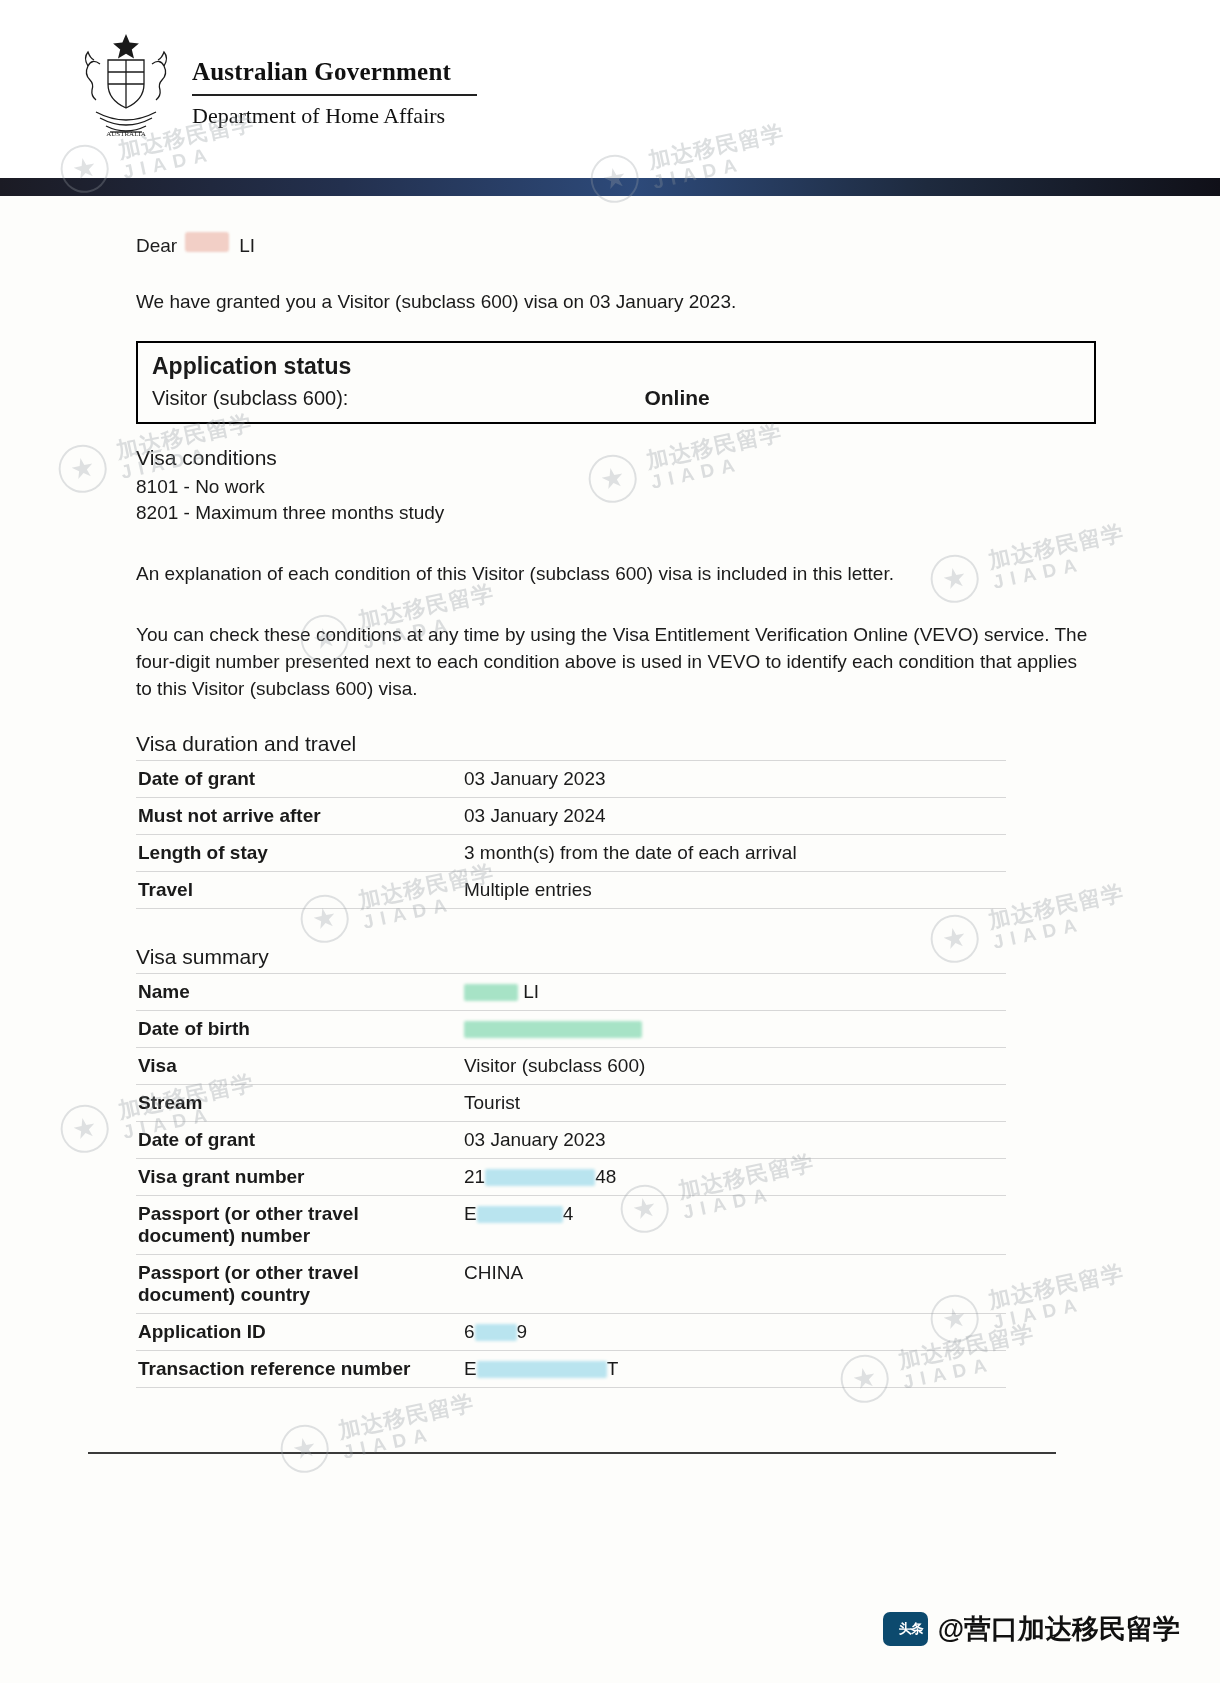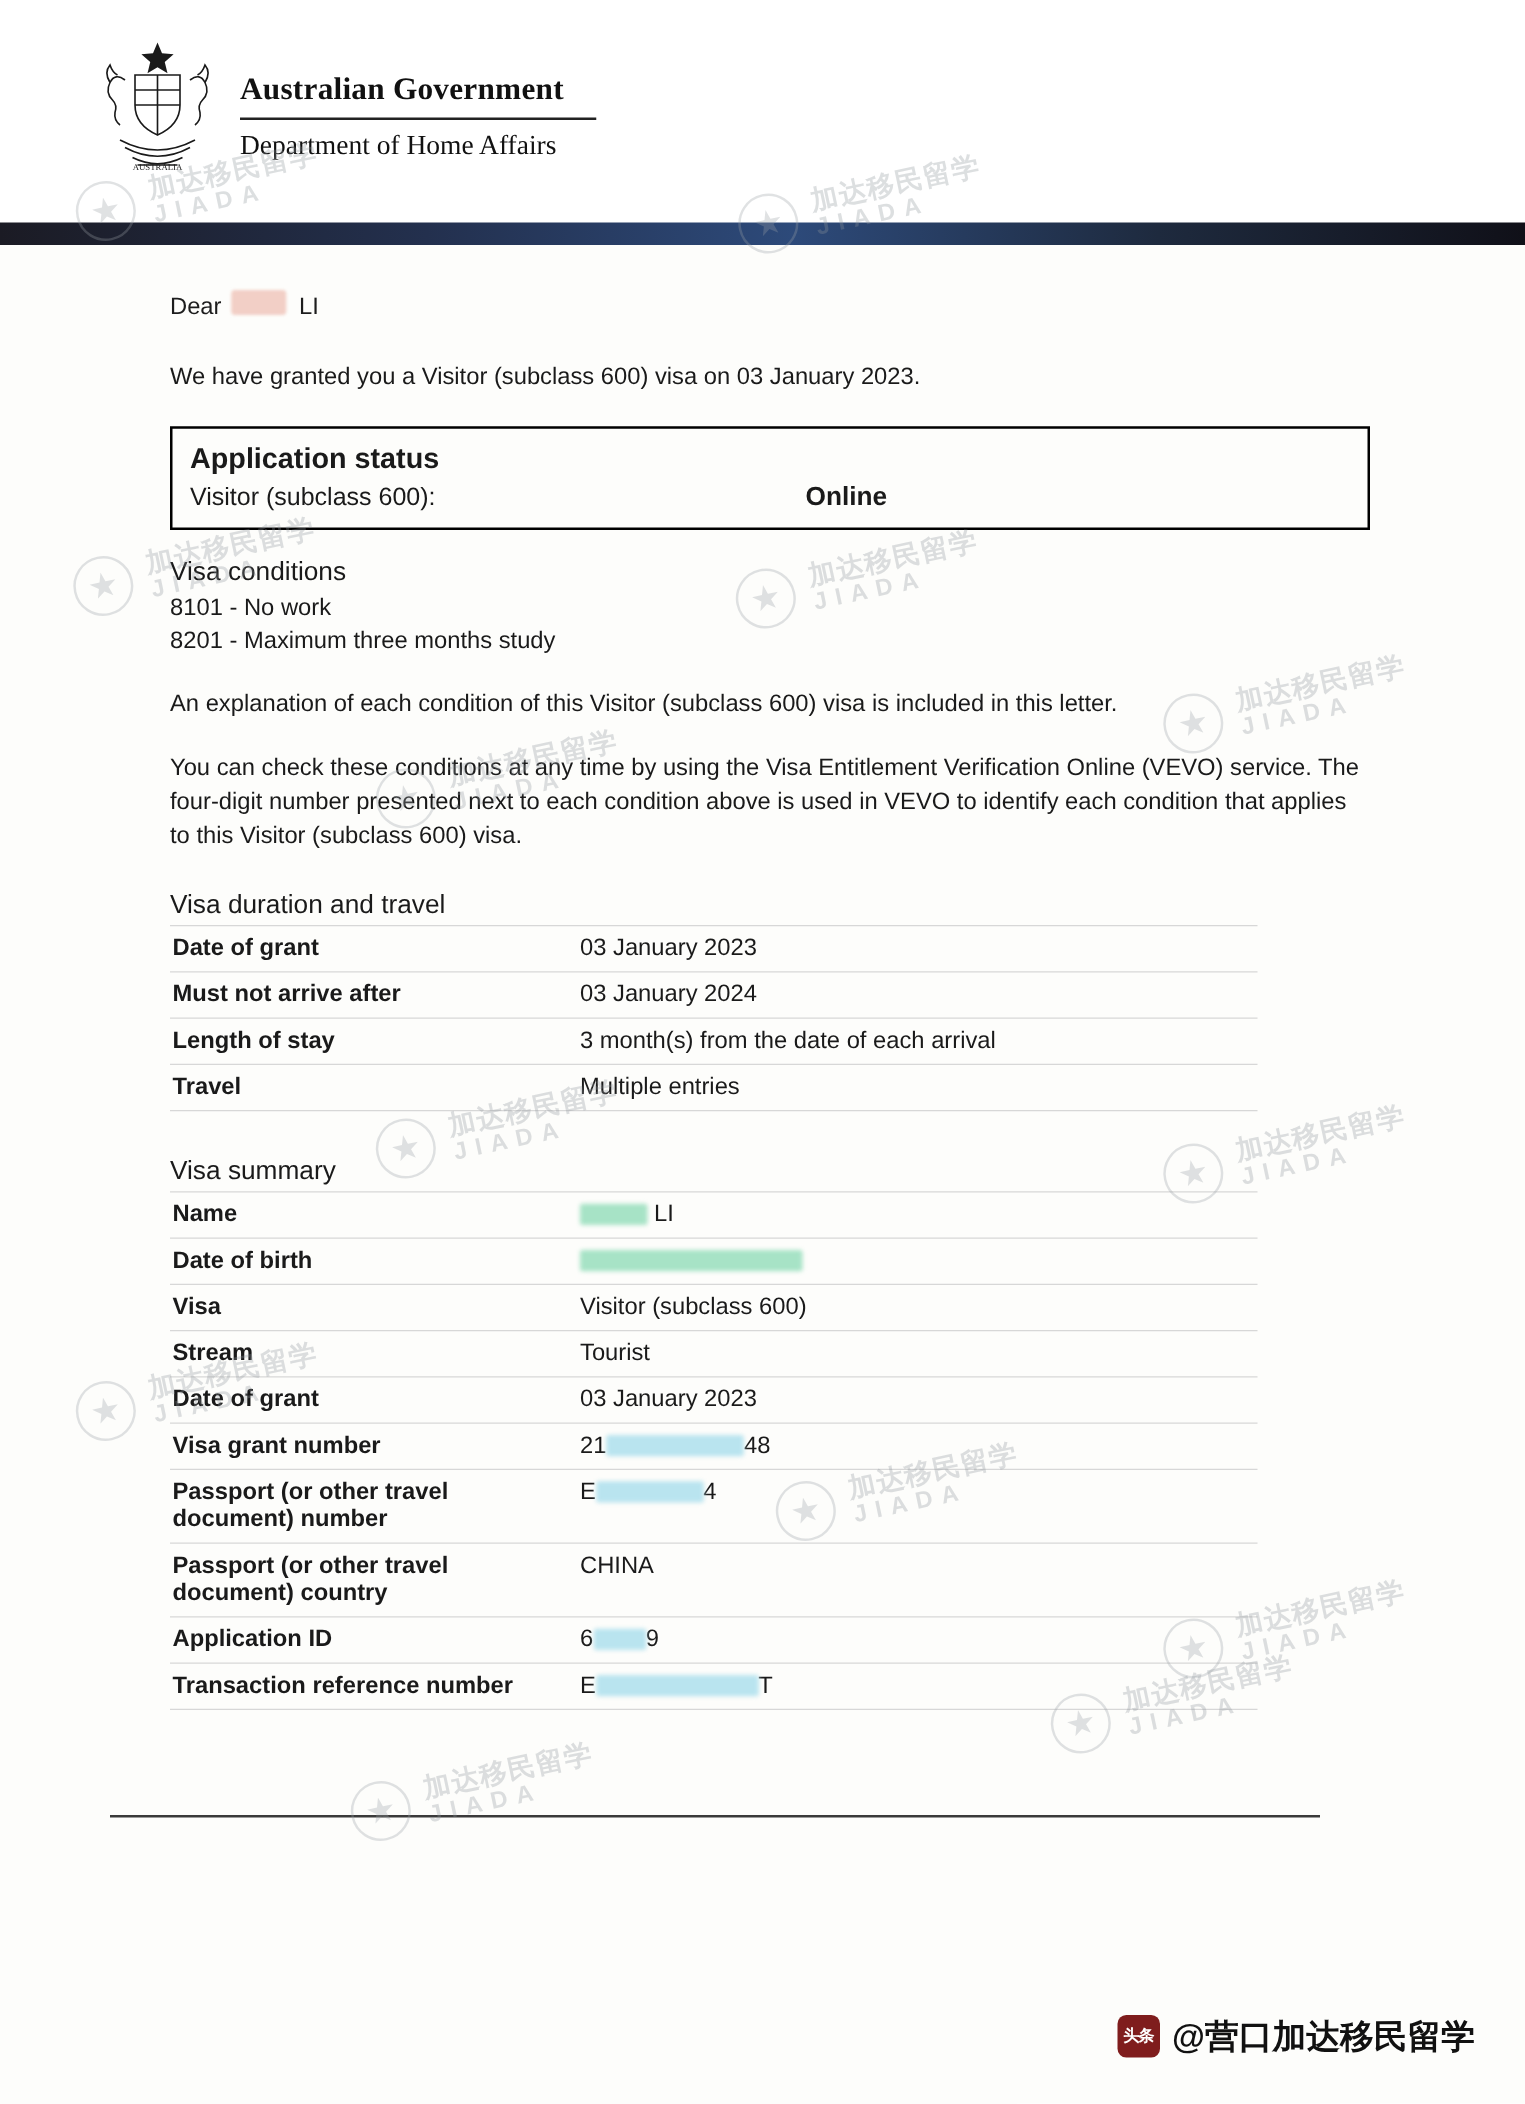--- a/index.html
+++ b/index.html
@@ -132,21 +132,21 @@
     margin: 14px 0 4px 0;
   }
   .cond {
     font-size: 19px;
     line-height: 26px;
   }
 
   .para2 {
     font-size: 19px;
     line-height: 27px;
-    margin-top: 24px;
+    margin-top: 34px;
   }
 
   
   .tbl {
     width: 870px;
     border-collapse: collapse;
     margin-top: 4px;
   }
   .tbl td {
     border-bottom: 1px solid #d7d7d7;
@@ -189,28 +189,29 @@
     display: flex;
     align-items: center;
     gap: 10px;
     font-size: 27px;
     font-weight: bold;
     color: #111;
   }
   .toutiao-badge {
     width: 34px; height: 34px;
     border-radius: 7px;
-    background: #7f1d1d;
+    background: #0c4a6e;
     color: #fff;
     font-size: 13px;
     font-weight: bold;
     display: flex;
     align-items: center;
     justify-content: center;
     letter-spacing: -1px;
+    padding-left: 11px;
   }
 
   
   .wm-layer {
     position: absolute;
     left: 0; top: 0;
     width: 1220px; height: 1683px;
     pointer-events: none;
     overflow: hidden;
   }

